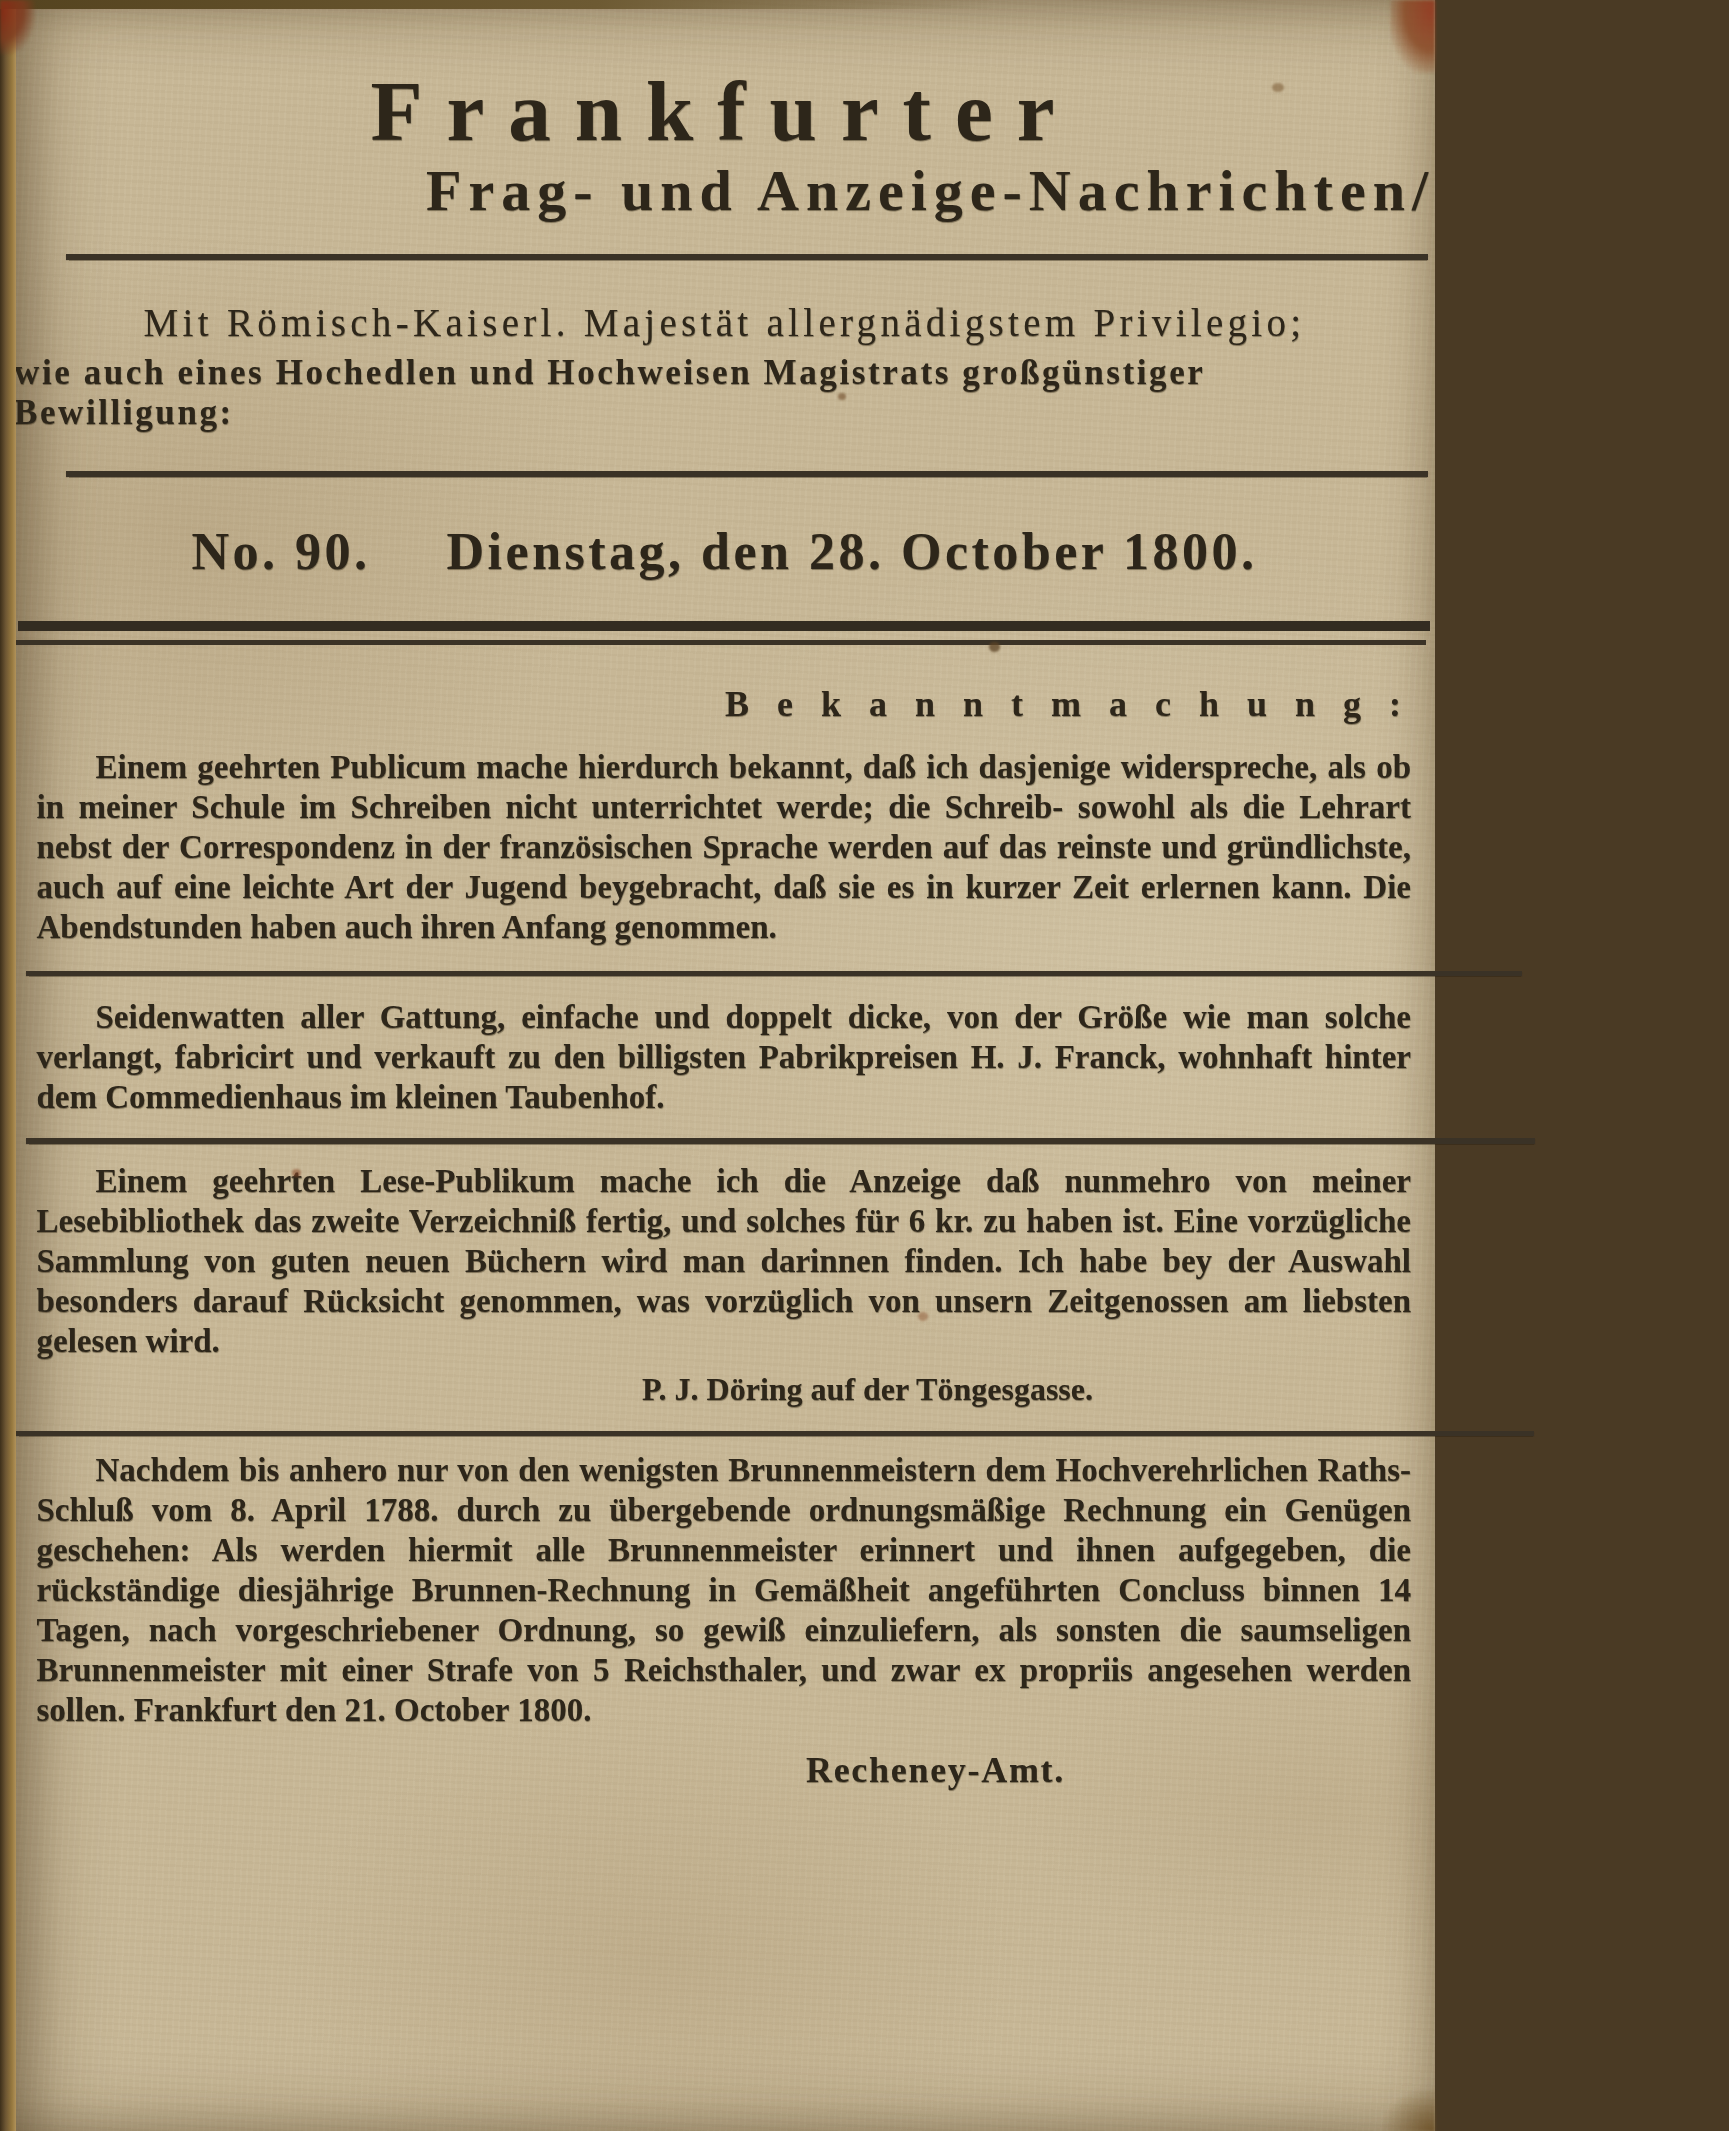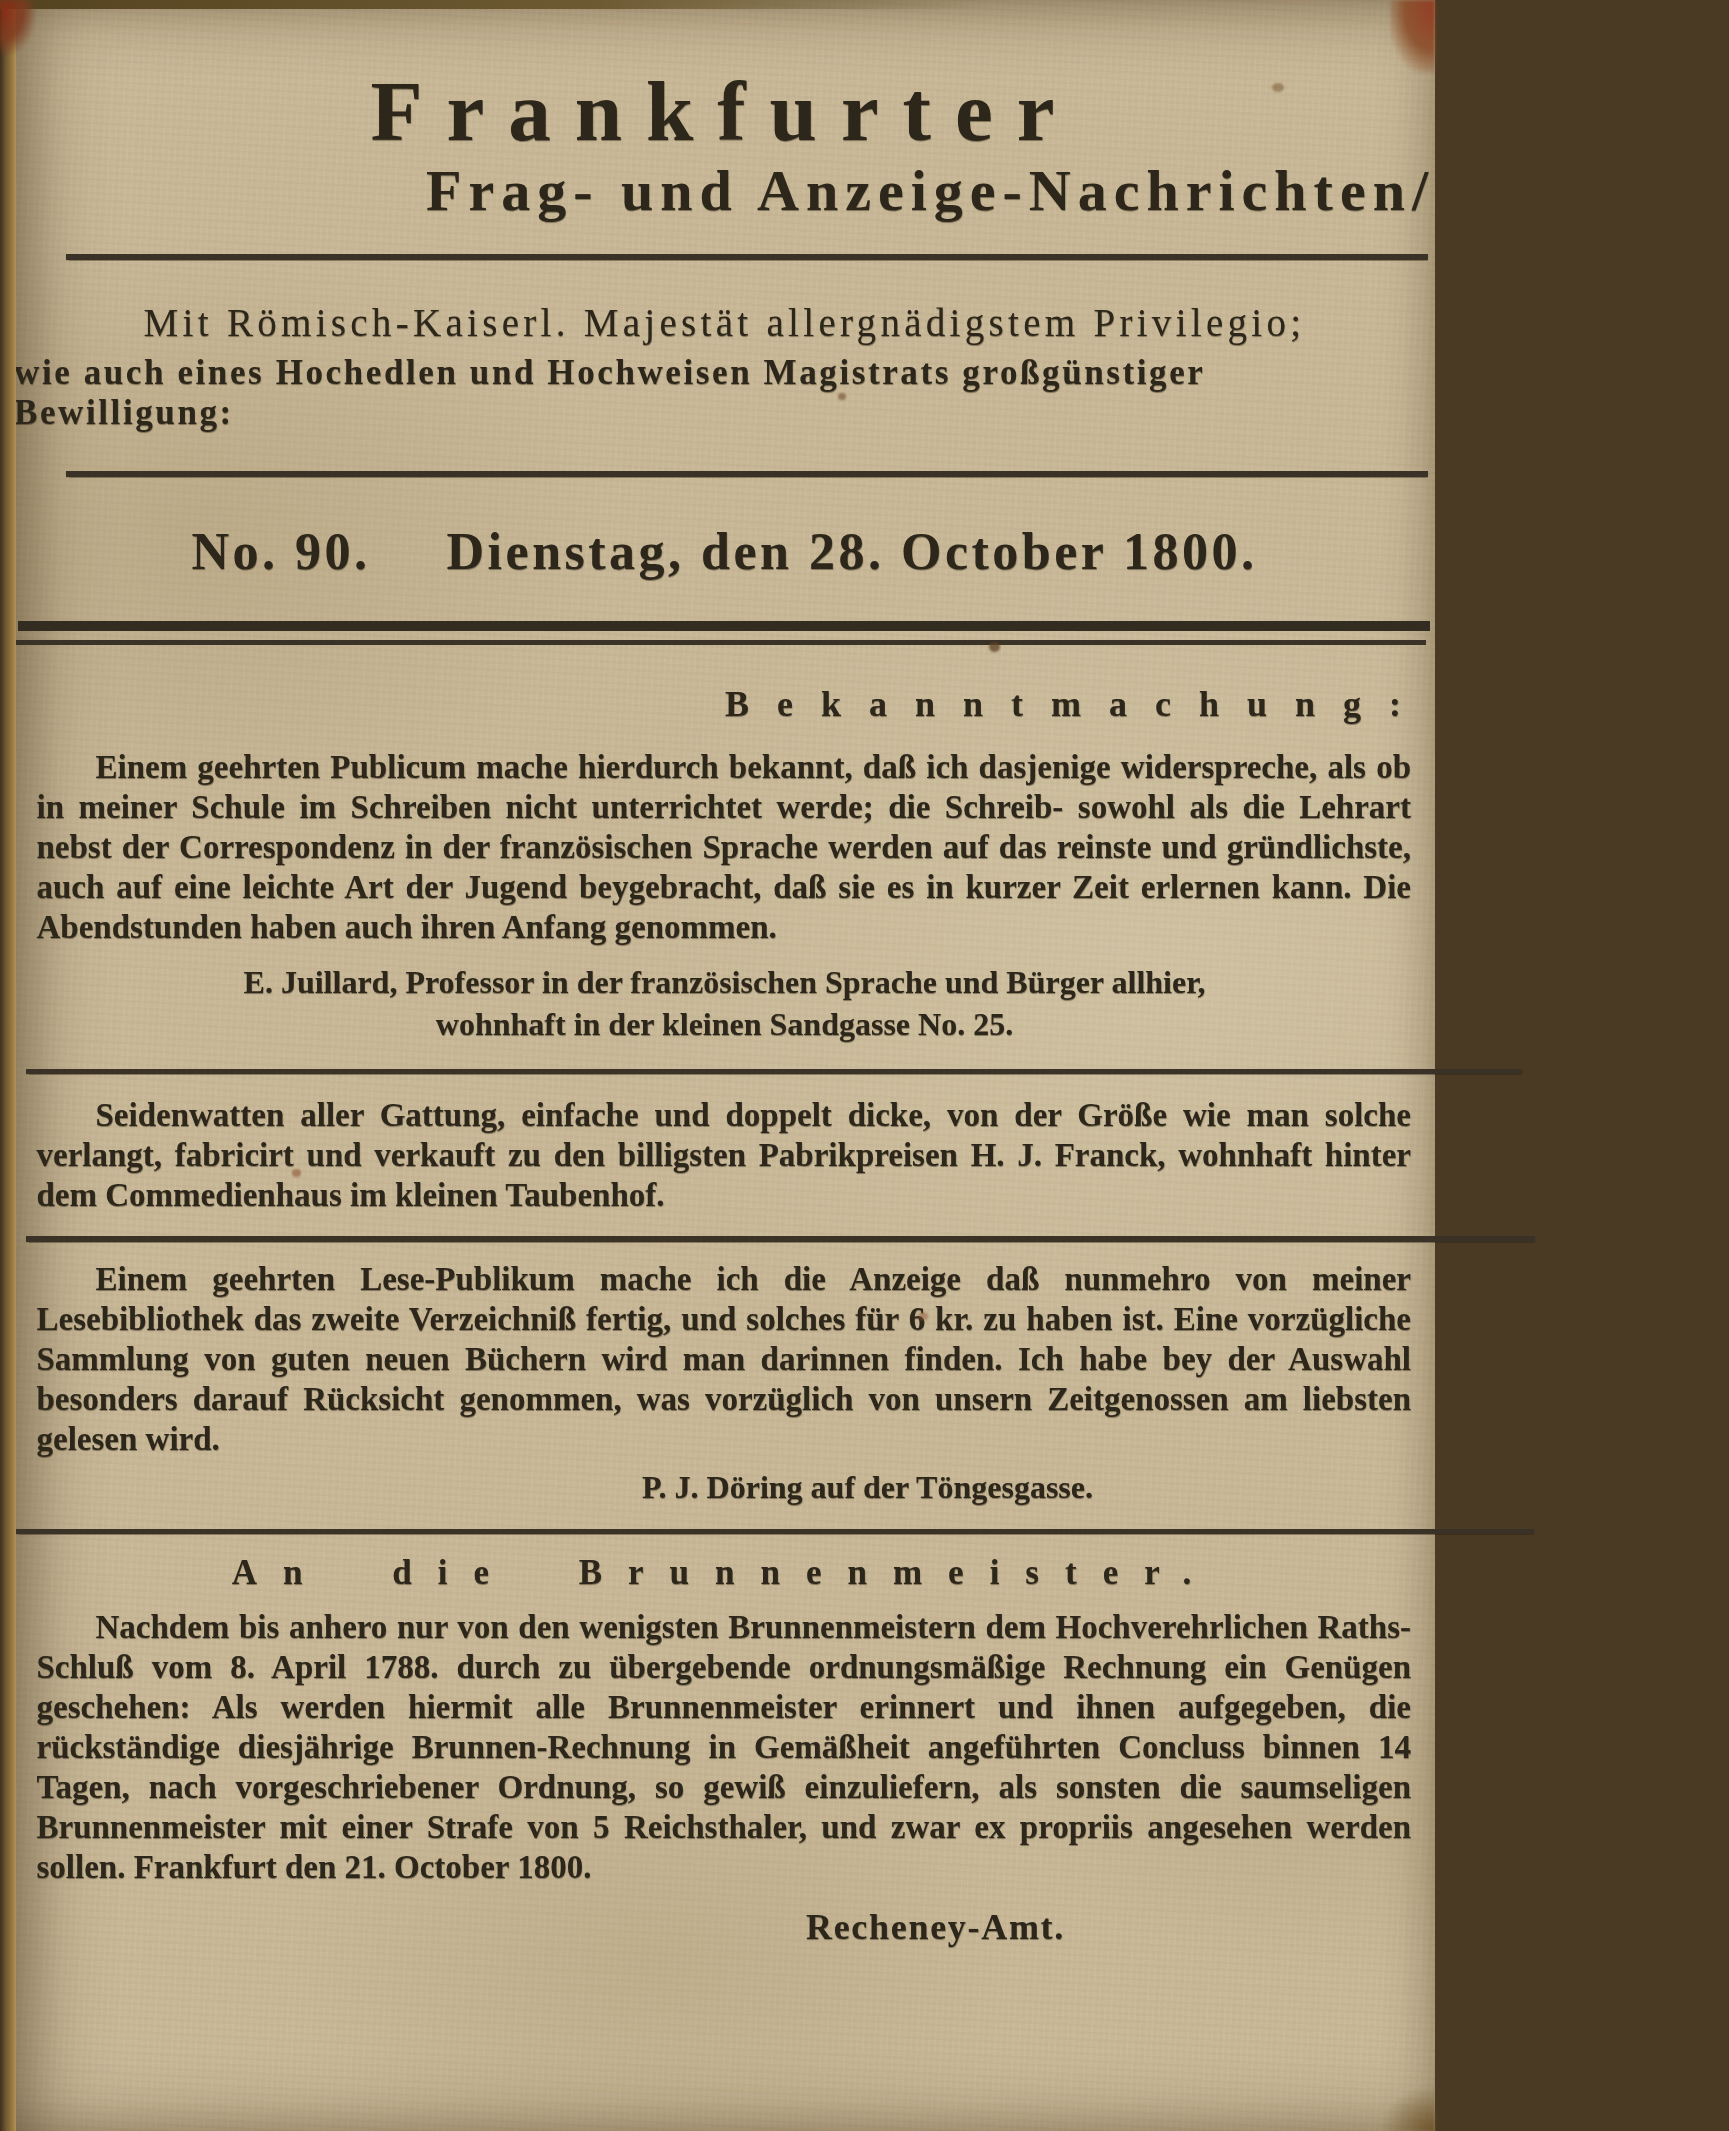--- a/index.html
+++ b/index.html
@@ -126,43 +126,38 @@
     </div>
 
     <div class="drule">
       <div class="bar1"></div>
       <div class="bar2"></div>
     </div>
 
     <section>
       <h2 class="sec-heading1" style="margin:38px 6px 0 0;text-align:right;">Bekanntmachung:</h2>
       <p class="body-par p1" style="margin-bottom:0;">Einem geehrten Publicum mache hierdurch bekannt, daß ich dasjenige widerspreche, als ob in meiner Schule im Schreiben nicht unterrichtet werde; die Schreib- sowohl als die Lehrart nebst der Correspondenz in der französischen Sprache werden auf das reinste und gründlichste, auch auf eine leichte Art der Jugend beygebracht, daß sie es in kurzer Zeit erlernen kann. Die Abendstunden haben auch ihren Anfang genommen.</p>
-      <div class="sig-block">
-        <div>E. Juillard, Professor in der französischen Sprache und Bürger allhier,</div>
-        <div>wohnhaft in der kleinen Sandgasse No. 25.</div>
-      </div>
     </section>
 
     <div class="rule sep r3"></div>
 
     <section>
       <p class="body-par p2" style="margin-bottom:0;">Seidenwatten aller Gattung, einfache und doppelt dicke, von der Größe wie man solche verlangt, fabricirt und verkauft zu den billigsten Pabrikpreisen H. J. Franck, wohnhaft hinter dem Commedienhaus im kleinen Taubenhof.</p>
     </section>
 
     <div class="rule sep r4"></div>
 
     <section>
       <p class="body-par p3" style="margin-bottom:0;">Einem geehrten Lese-Publikum mache ich die Anzeige daß nunmehro von meiner Lesebibliothek das zweite Verzeichniß fertig, und solches für 6 kr. zu haben ist. Eine vorzügliche Sammlung von guten neuen Büchern wird man darinnen finden. Ich habe bey der Auswahl besonders darauf Rücksicht genommen, was vorzüglich von unsern Zeitgenossen am liebsten gelesen wird.</p>
       <div class="sig-right-center">P. J. Döring auf der Töngesgasse.</div>
     </section>
 
     <div class="rule sep r5"></div>
 
     <section>
-      <h2 class="sec-heading2" style="margin-bottom:0;">An die Brunnenmeister.</h2>
       <p class="body-par p4" style="margin-bottom:0;">Nachdem bis anhero nur von den wenigsten Brunnenmeistern dem Hochverehrlichen Raths-Schluß vom 8. April 1788. durch zu übergebende ordnungsmäßige Rechnung ein Genügen geschehen: Als werden hiermit alle Brunnenmeister erinnert und ihnen aufgegeben, die rückständige diesjährige Brunnen-Rechnung in Gemäßheit angeführten Concluss binnen 14 Tagen, nach vorgeschriebener Ordnung, so gewiß einzuliefern, als sonsten die saumseligen Brunnenmeister mit einer Strafe von 5 Reichsthaler, und zwar ex propriis angesehen werden sollen. Frankfurt den 21. October 1800.</p>
       <div class="sig-amt">Recheney-Amt.</div>
     </section>
 
     <div class="speck s1"></div>
     <div class="speck s2"></div>
     <div class="speck s3"></div>
     <div class="speck s4"></div>
     <div class="speck s5"></div>
 

